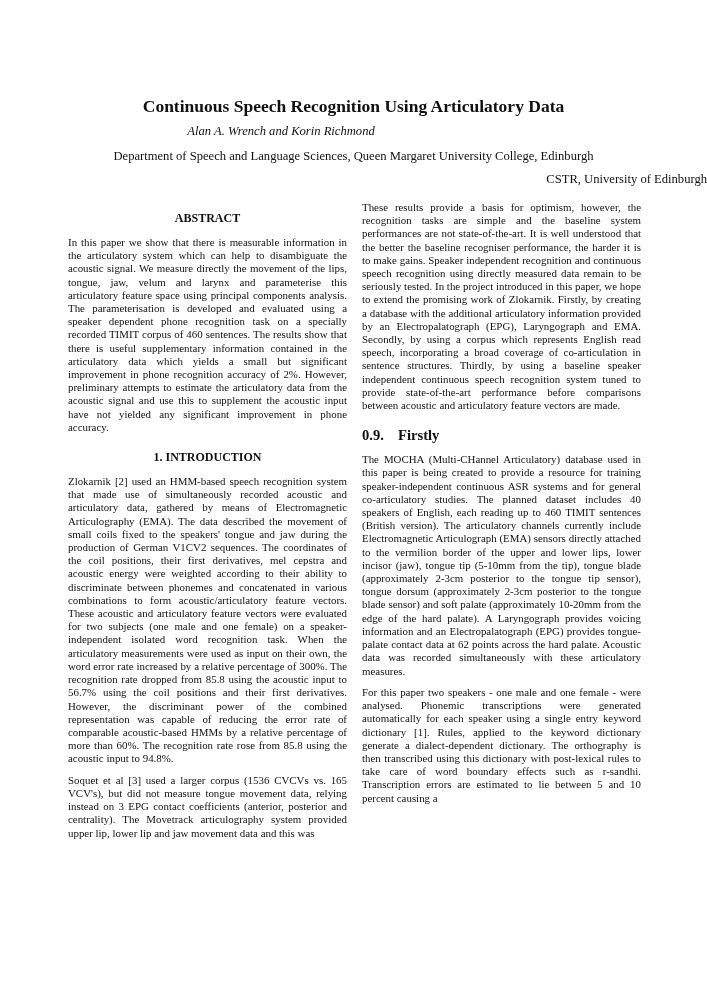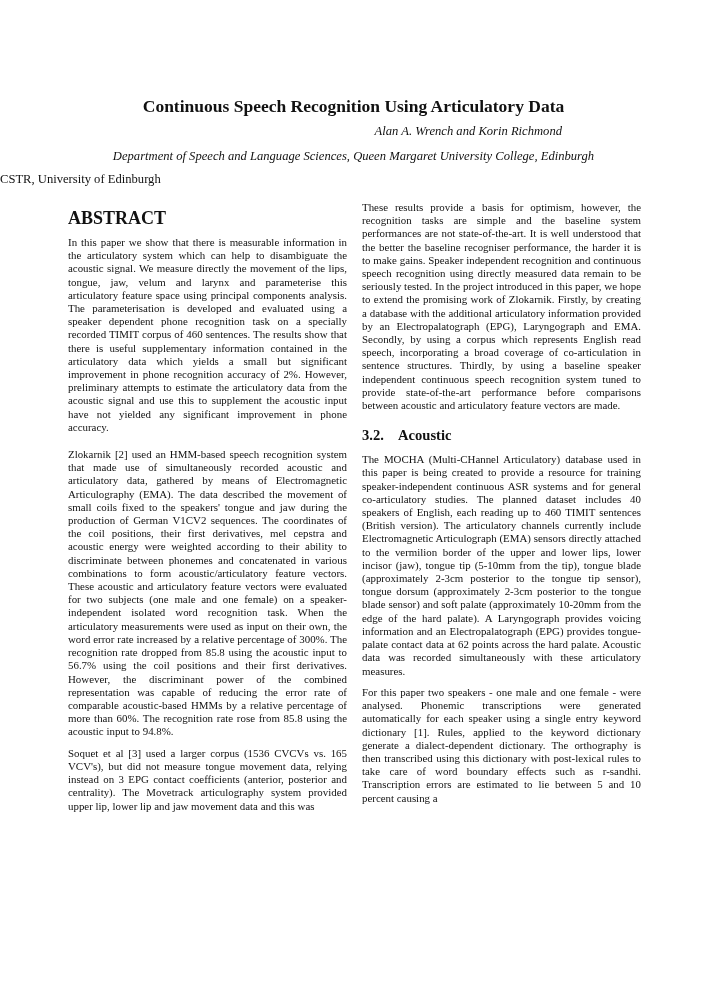--- a/index.html
+++ b/index.html
@@ -1,44 +1,45 @@
 <!DOCTYPE html>
 <html><head>
 <meta charset="utf-8">
 <style>
   html, body { margin:0; padding:0; background:#ffffff; }
   body { width:707px; height:1000px; position:relative; overflow:hidden;
          font-family:"Liberation Serif", "DejaVu Serif", serif; color:#111; }
   .title { position:absolute; left:0; width:707px; top:96px; text-align:center;
            font-weight:bold; font-size:17.5px; }
-  .authors { position:absolute; left:0; width:562px; top:124px; text-align:right;
+  .authors { position:absolute; left:0; width:562px; top:124px; text-align:center;
              font-style:italic; font-size:12.6px; }
-  .affil1 { position:absolute; left:0; width:707px; top:149px; text-align:center; font-size:12.6px;font-style:italic; }
-  .affil2 { position:absolute; left:0; width:707px; top:172px; text-align:left; font-size:12.6px; }
+  .affil1 { position:absolute; left:0; width:707px; top:149px; text-align:center; font-size:12.6px; }
+  .affil2 { position:absolute; left:0; width:707px; top:172px; text-align:right; font-size:12.6px; }
   .col { position:absolute; width:279px; font-size:10.9px; line-height:13.2px; }
   .col-left { left:68px; top:209px; }
   .col-right { left:362px; top:201px; }
   .col p { margin:0 0 8.3px 0; text-align:justify; text-align-last:left; }
-  .sec { font-weight:bold; font-size:18px; margin:0 0 9px 0; line-height:18px; }
+  .sec { text-align:center; font-weight:bold; font-size:12px; margin:0 0 9px 0; line-height:18px; }
   .sub { font-weight:bold; font-size:14.6px; margin:0 0 9px 0; line-height:18px; }
   .sub .num { display:inline-block; width:36px; }
 </style>
 </head>
 <body>
 
 <div class="title">Continuous Speech Recognition Using Articulatory Data</div>
 <div class="authors">Alan A. Wrench and Korin Richmond</div>
 <div class="affil1">Department of Speech and Language Sciences, Queen Margaret University College, Edinburgh</div>
 <div class="affil2">CSTR, University of Edinburgh</div>
 
 <div class="col col-left">
   <div class="sec">ABSTRACT</div>
   <p style="margin-bottom:14px">In this paper we show that there is measurable information in the articulatory system which can help to disambiguate the acoustic signal. We measure directly the movement of the lips, tongue, jaw, velum and larynx and parameterise this articulatory feature space using principal components analysis. The parameterisation is developed and evaluated using a speaker dependent phone recognition task on a specially recorded TIMIT corpus of 460 sentences. The results show that there is useful supplementary information contained in the articulatory data which yields a small but significant improvement in phone recognition accuracy of  2%. However, preliminary attempts to estimate the articulatory data from the acoustic signal and use this to supplement the acoustic input have not yielded any significant improvement in phone accuracy.</p>
+  <div class="sec">1. INTRODUCTION</div>
   <p>Zlokarnik [2] used an HMM-based speech recognition system that made use of simultaneously recorded acoustic and articulatory data, gathered by means of Electromagnetic Articulography (EMA). The data described the movement of small coils fixed to the speakers' tongue and jaw during the production of German V1CV2 sequences. The coordinates of the coil positions, their first derivatives, mel cepstra and acoustic energy were weighted according to their ability to discriminate between phonemes and concatenated in various combinations to form acoustic/articulatory feature vectors. These acoustic and articulatory feature vectors were evaluated for two subjects (one male and one female) on a speaker-independent isolated word recognition task. When the articulatory measurements were used as input on their own, the word error rate increased by a relative percentage of 300%. The recognition rate dropped from 85.8 using the acoustic input to 56.7% using the coil positions and their first derivatives. However, the discriminant power of the combined representation was capable of reducing the error rate of comparable acoustic-based HMMs by a relative percentage of more than 60%. The recognition rate rose from 85.8 using the acoustic input to 94.8%.</p>
   <p>Soquet et al [3] used a larger corpus (1536 CVCVs vs. 165 VCV's), but did not measure tongue movement data, relying instead on 3 EPG contact coefficients (anterior, posterior and centrality). The Movetrack articulography system provided upper lip, lower lip and jaw movement data and this was</p>
 </div>
 
 <div class="col col-right">
   <p style="margin-bottom:14px">These results provide a basis for optimism, however, the recognition tasks are simple and the baseline system performances are not state-of-the-art. It is well understood that the better the baseline recogniser performance, the harder it is to make gains. Speaker independent recognition and continuous speech recognition using directly measured data remain to be seriously tested. In the project introduced in this paper, we hope to extend the promising work of Zlokarnik. Firstly, by creating a database with the additional articulatory information provided by an Electropalatograph (EPG), Laryngograph and EMA. Secondly, by using a corpus which represents English read speech, incorporating a broad coverage of co-articulation in sentence structures. Thirdly, by using a baseline speaker independent continuous speech recognition system tuned to provide state-of-the-art performance before comparisons between acoustic and articulatory feature vectors are made.</p>
-  <div class="sub"><span class="num">3.2.</span><span>Acoustic</span></div>
+  <div class="sub"><span class="num">0.9.</span><span>Firstly</span></div>
   <p>The MOCHA (Multi-CHannel Articulatory) database used in this paper is being created to provide a resource for training speaker-independent continuous ASR systems and for general co-articulatory studies. The planned dataset includes 40 speakers of English, each reading up to 460 TIMIT sentences (British version). The articulatory channels currently include Electromagnetic Articulograph (EMA) sensors directly attached to the vermilion border of the upper and lower lips, lower incisor (jaw), tongue tip (5-10mm from the tip), tongue blade (approximately 2-3cm posterior to the tongue tip sensor), tongue dorsum (approximately 2-3cm posterior to the tongue blade sensor) and soft palate (approximately 10-20mm from the edge of the hard palate). A Laryngograph provides voicing information and an Electropalatograph (EPG) provides tongue-palate contact data at 62 points across the hard palate. Acoustic data was recorded simultaneously with these articulatory measures.</p>
   <p>For this paper two speakers - one male and one female - were analysed. Phonemic transcriptions were generated automatically for each speaker using a single entry keyword dictionary [1]. Rules, applied to the keyword dictionary generate a dialect-dependent dictionary. The orthography is then transcribed using this dictionary with post-lexical rules to take care of word boundary effects such as r-sandhi. Transcription errors are estimated to lie between 5 and 10 percent causing a</p>
 </div>
 
 </body></html>

